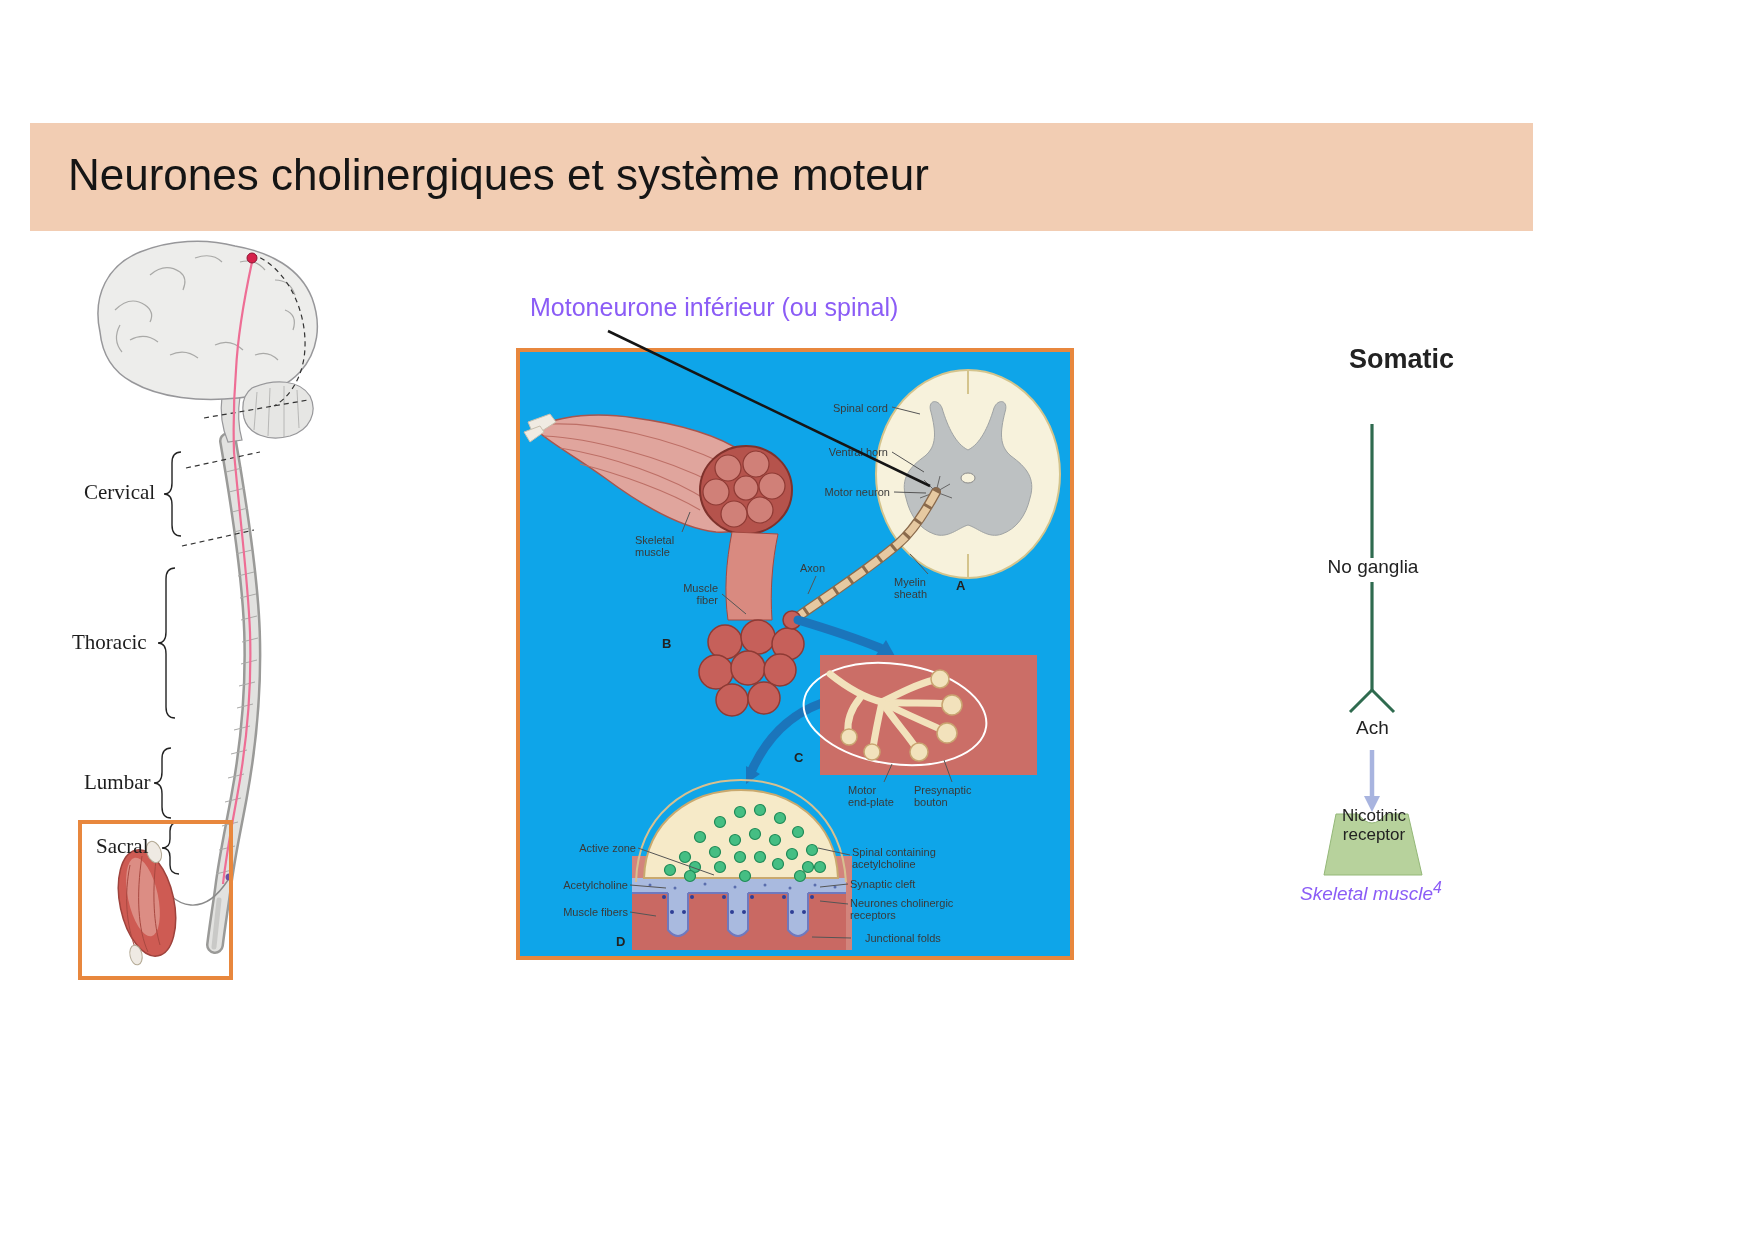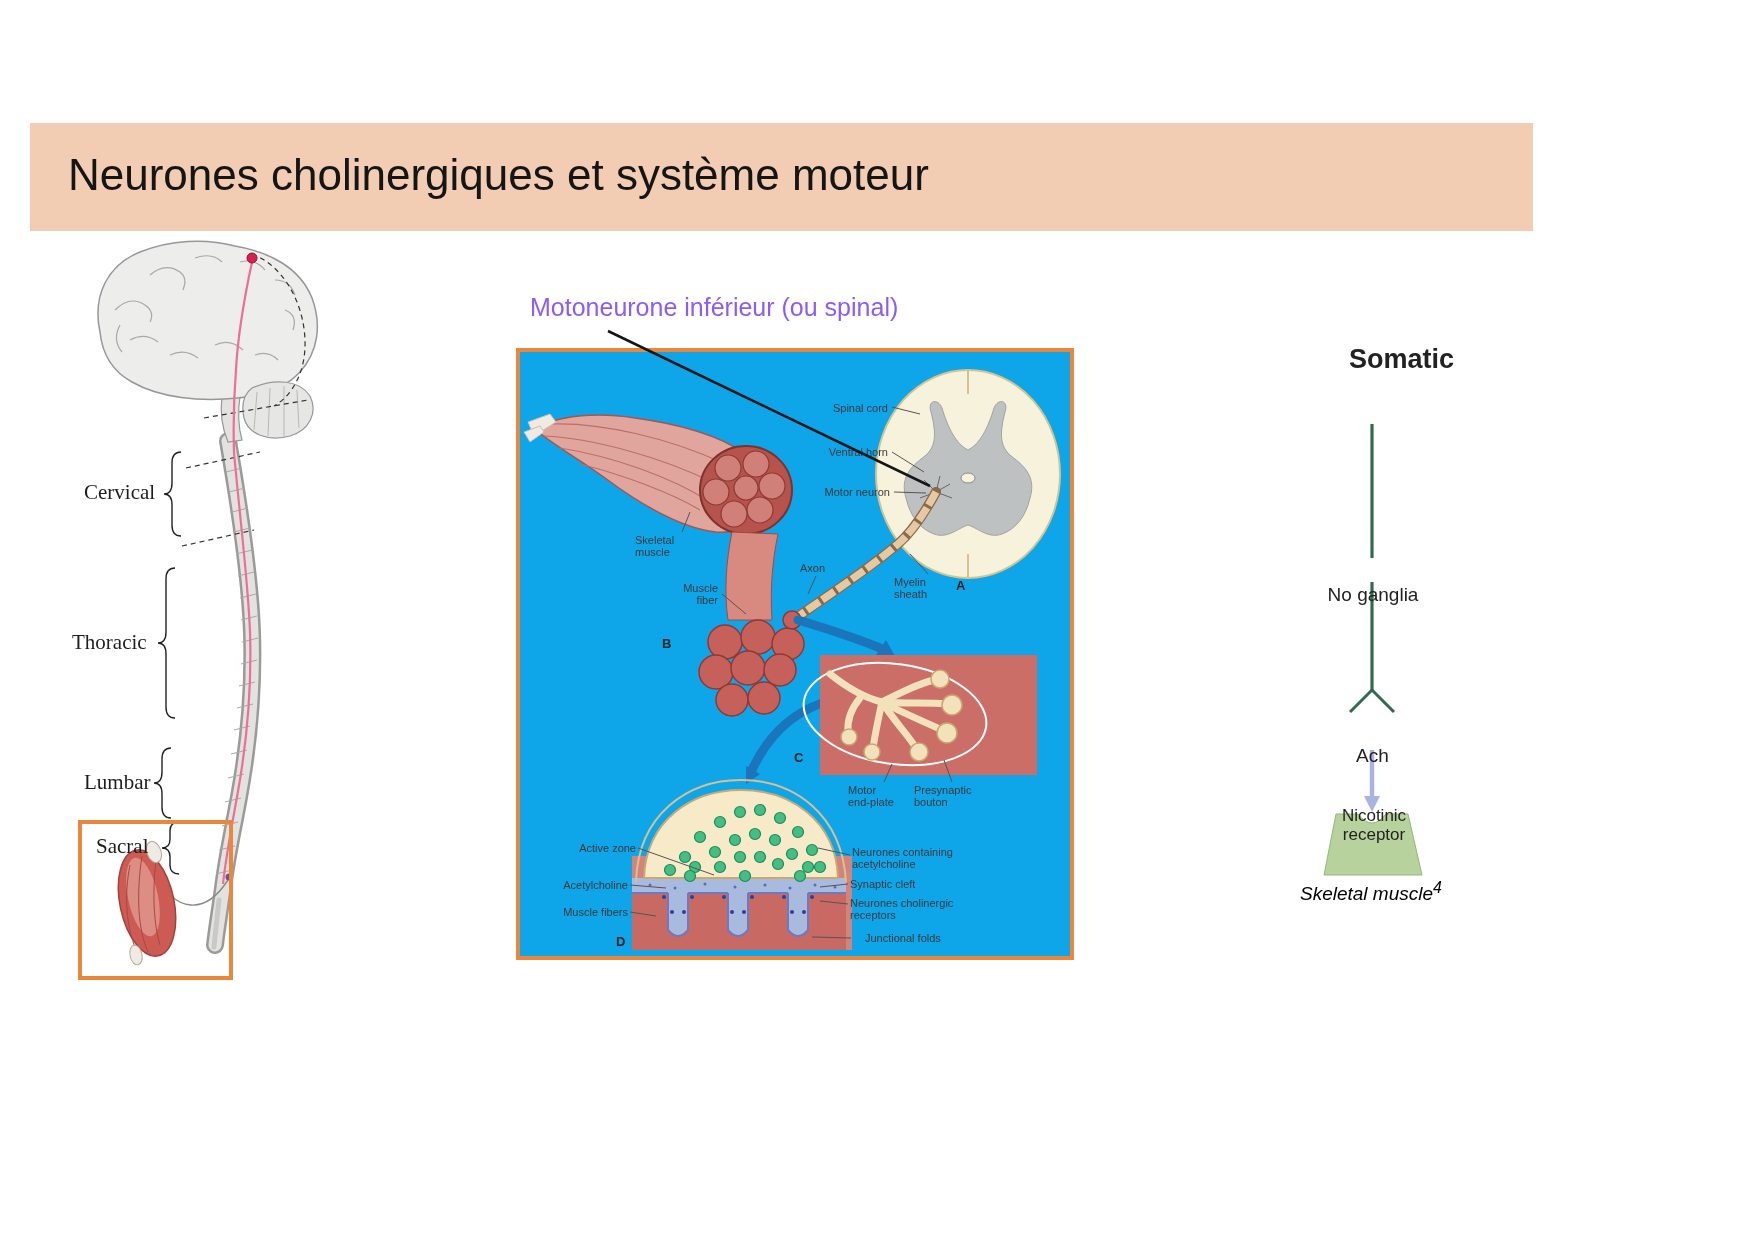--- a/index.html
+++ b/index.html
@@ -24,23 +24,23 @@
   .cns-svg{position:absolute;left:50px;top:238px;width:310px;height:762px;}
   .nmj-box{position:absolute;left:516px;top:348px;width:558px;height:612px;border:4px solid var(--accent-orange);background:#0ea5e9;box-sizing:border-box;}
   .nmj-svg{position:absolute;left:0;top:0;width:550px;height:604px;}
   .lbl{position:absolute;font-size:11px;line-height:12px;color:#3a3a3a;}
   .pre{white-space:pre-line;}
   .r{text-align:right;}
   .c{text-align:left;}
   .pl{font-weight:bold;font-size:13px;color:#222;position:absolute;}
   .somatic-svg{position:absolute;left:1280px;top:330px;width:220px;height:580px;}
   .som-title{position:absolute;left:1330px;top:344px;font-size:27px;font-weight:bold;color:#222;margin-left:19px;}
-  .som-text{position:absolute;font-size:19px;color:#222;margin-top:28px;}
+  .som-text{position:absolute;font-size:19px;color:#222;}
   .receptor-label{position:absolute;left:1326px;top:806px;width:96px;text-align:center;font-size:17px;line-height:19px;color:#222;}
-  .sk-muscle{position:absolute;left:1300px;top:879px;font-size:19px;font-style:italic;color:#000000;}
+  .sk-muscle{position:absolute;left:1300px;top:879px;font-size:19px;font-style:italic;color:#8b5cf6;}
   .greenstroke{stroke:var(--somatic-green);}
   .lavstroke{stroke:var(--ach-arrow-lavender);}
   .lavfill{fill:var(--ach-arrow-lavender);}
   .receptorfill{fill:var(--receptor-green);}
   .flowstroke{stroke:var(--flow-arrow-blue);}
   .flowfill{fill:var(--flow-arrow-blue);}
   .overlay{position:absolute;left:0;top:0;width:1755px;height:1240px;pointer-events:none;}
 </style>
 </head>
 <body>
@@ -349,21 +349,21 @@
     <div class="lbl pre c" style="left:374px;top:224px;width:72px">Myelin
 sheath</div>
     <div class="pl" style="left:274px;top:398px">C</div>
     <div class="lbl pre c" style="left:328px;top:432px;width:74px">Motor
 end-plate</div>
     <div class="lbl pre c" style="left:394px;top:432px;width:78px">Presynaptic
 bouton</div>
     <div class="lbl pre r" style="left:42px;top:490px;width:74px">Active zone</div>
     <div class="lbl pre r" style="left:24px;top:527px;width:84px">Acetylcholine</div>
     <div class="lbl pre r" style="left:24px;top:554px;width:84px">Muscle fibers</div>
-    <div class="lbl pre" style="left:332px;top:494px;width:110px">Neurones containing
+    <div class="lbl pre" style="left:332px;top:494px;width:110px">Spinal containing
 acetylcholine</div>
     <div class="lbl pre" style="left:330px;top:526px">Synaptic cleft</div>
     <div class="lbl pre" style="left:330px;top:545px;width:120px">Neurones cholinergic
 receptors</div>
     <div class="lbl pre" style="left:345px;top:580px">Junctional folds</div>
     <div class="pl" style="left:96px;top:582px">D</div>
   </div>
 
   <svg class="somatic-svg" viewBox="0 0 220 580">
     <line class="greenstroke" x1="92" y1="94" x2="92" y2="228" stroke-width="3.2"></line>

